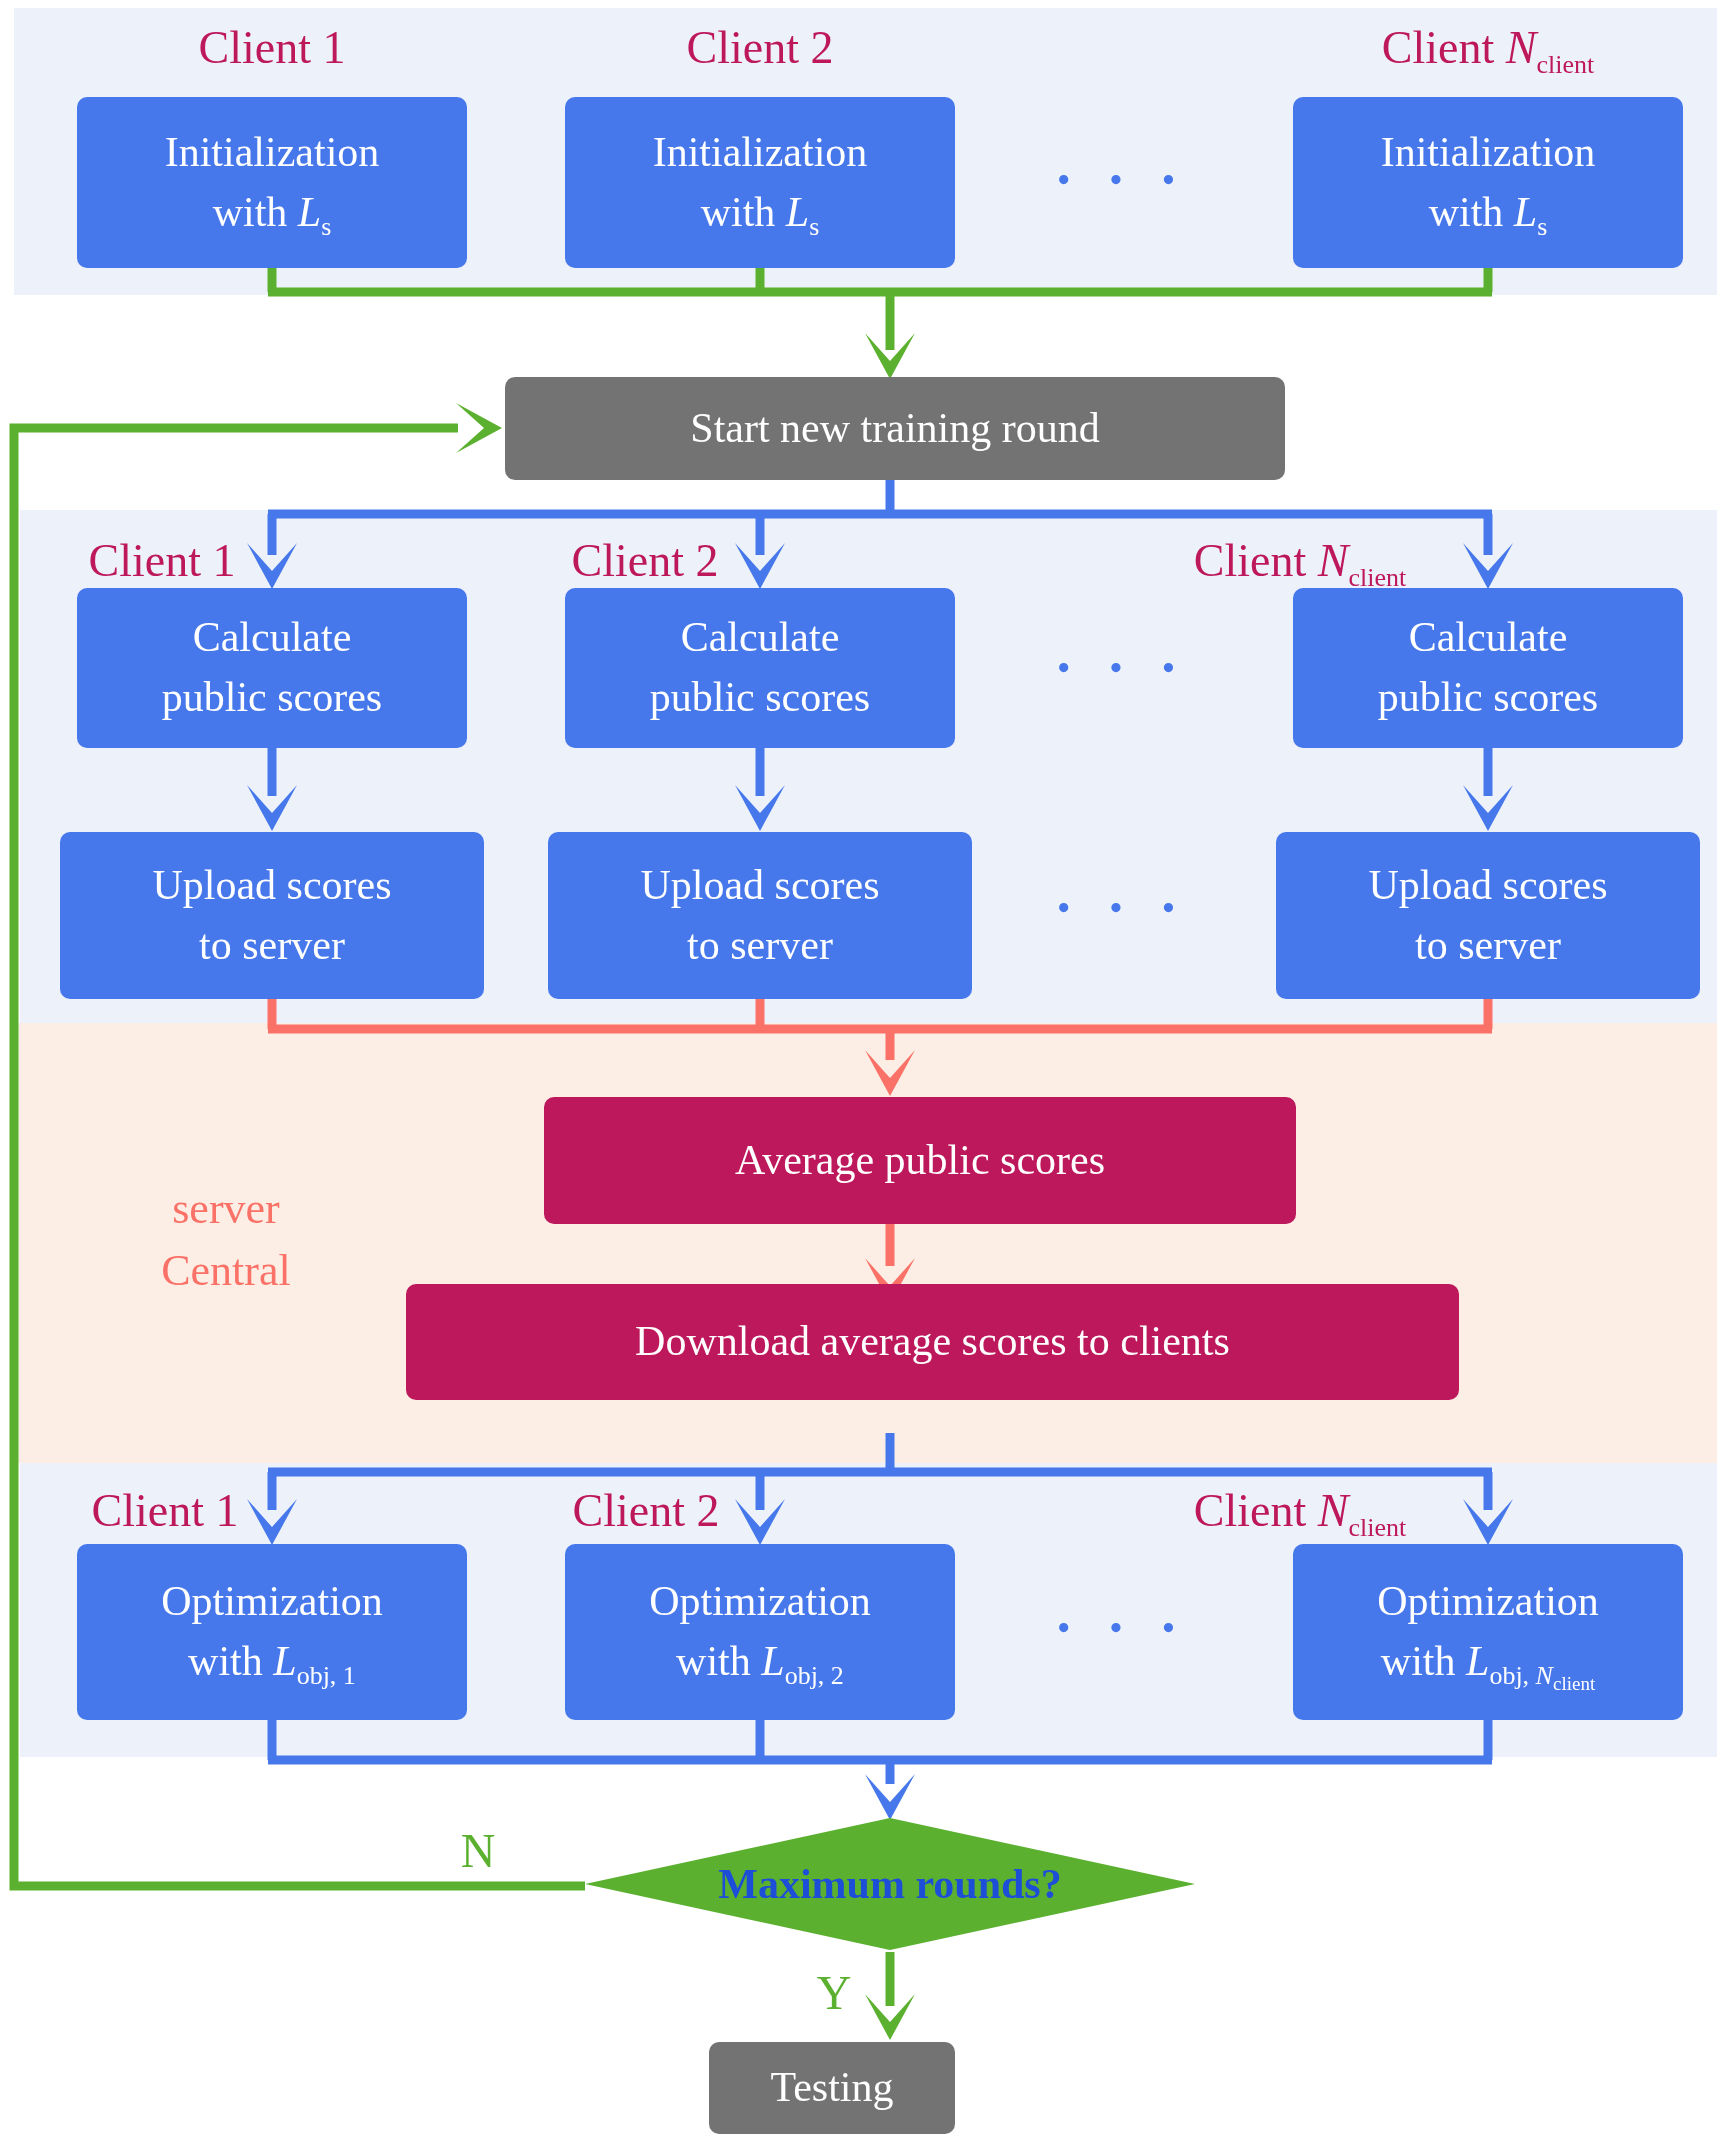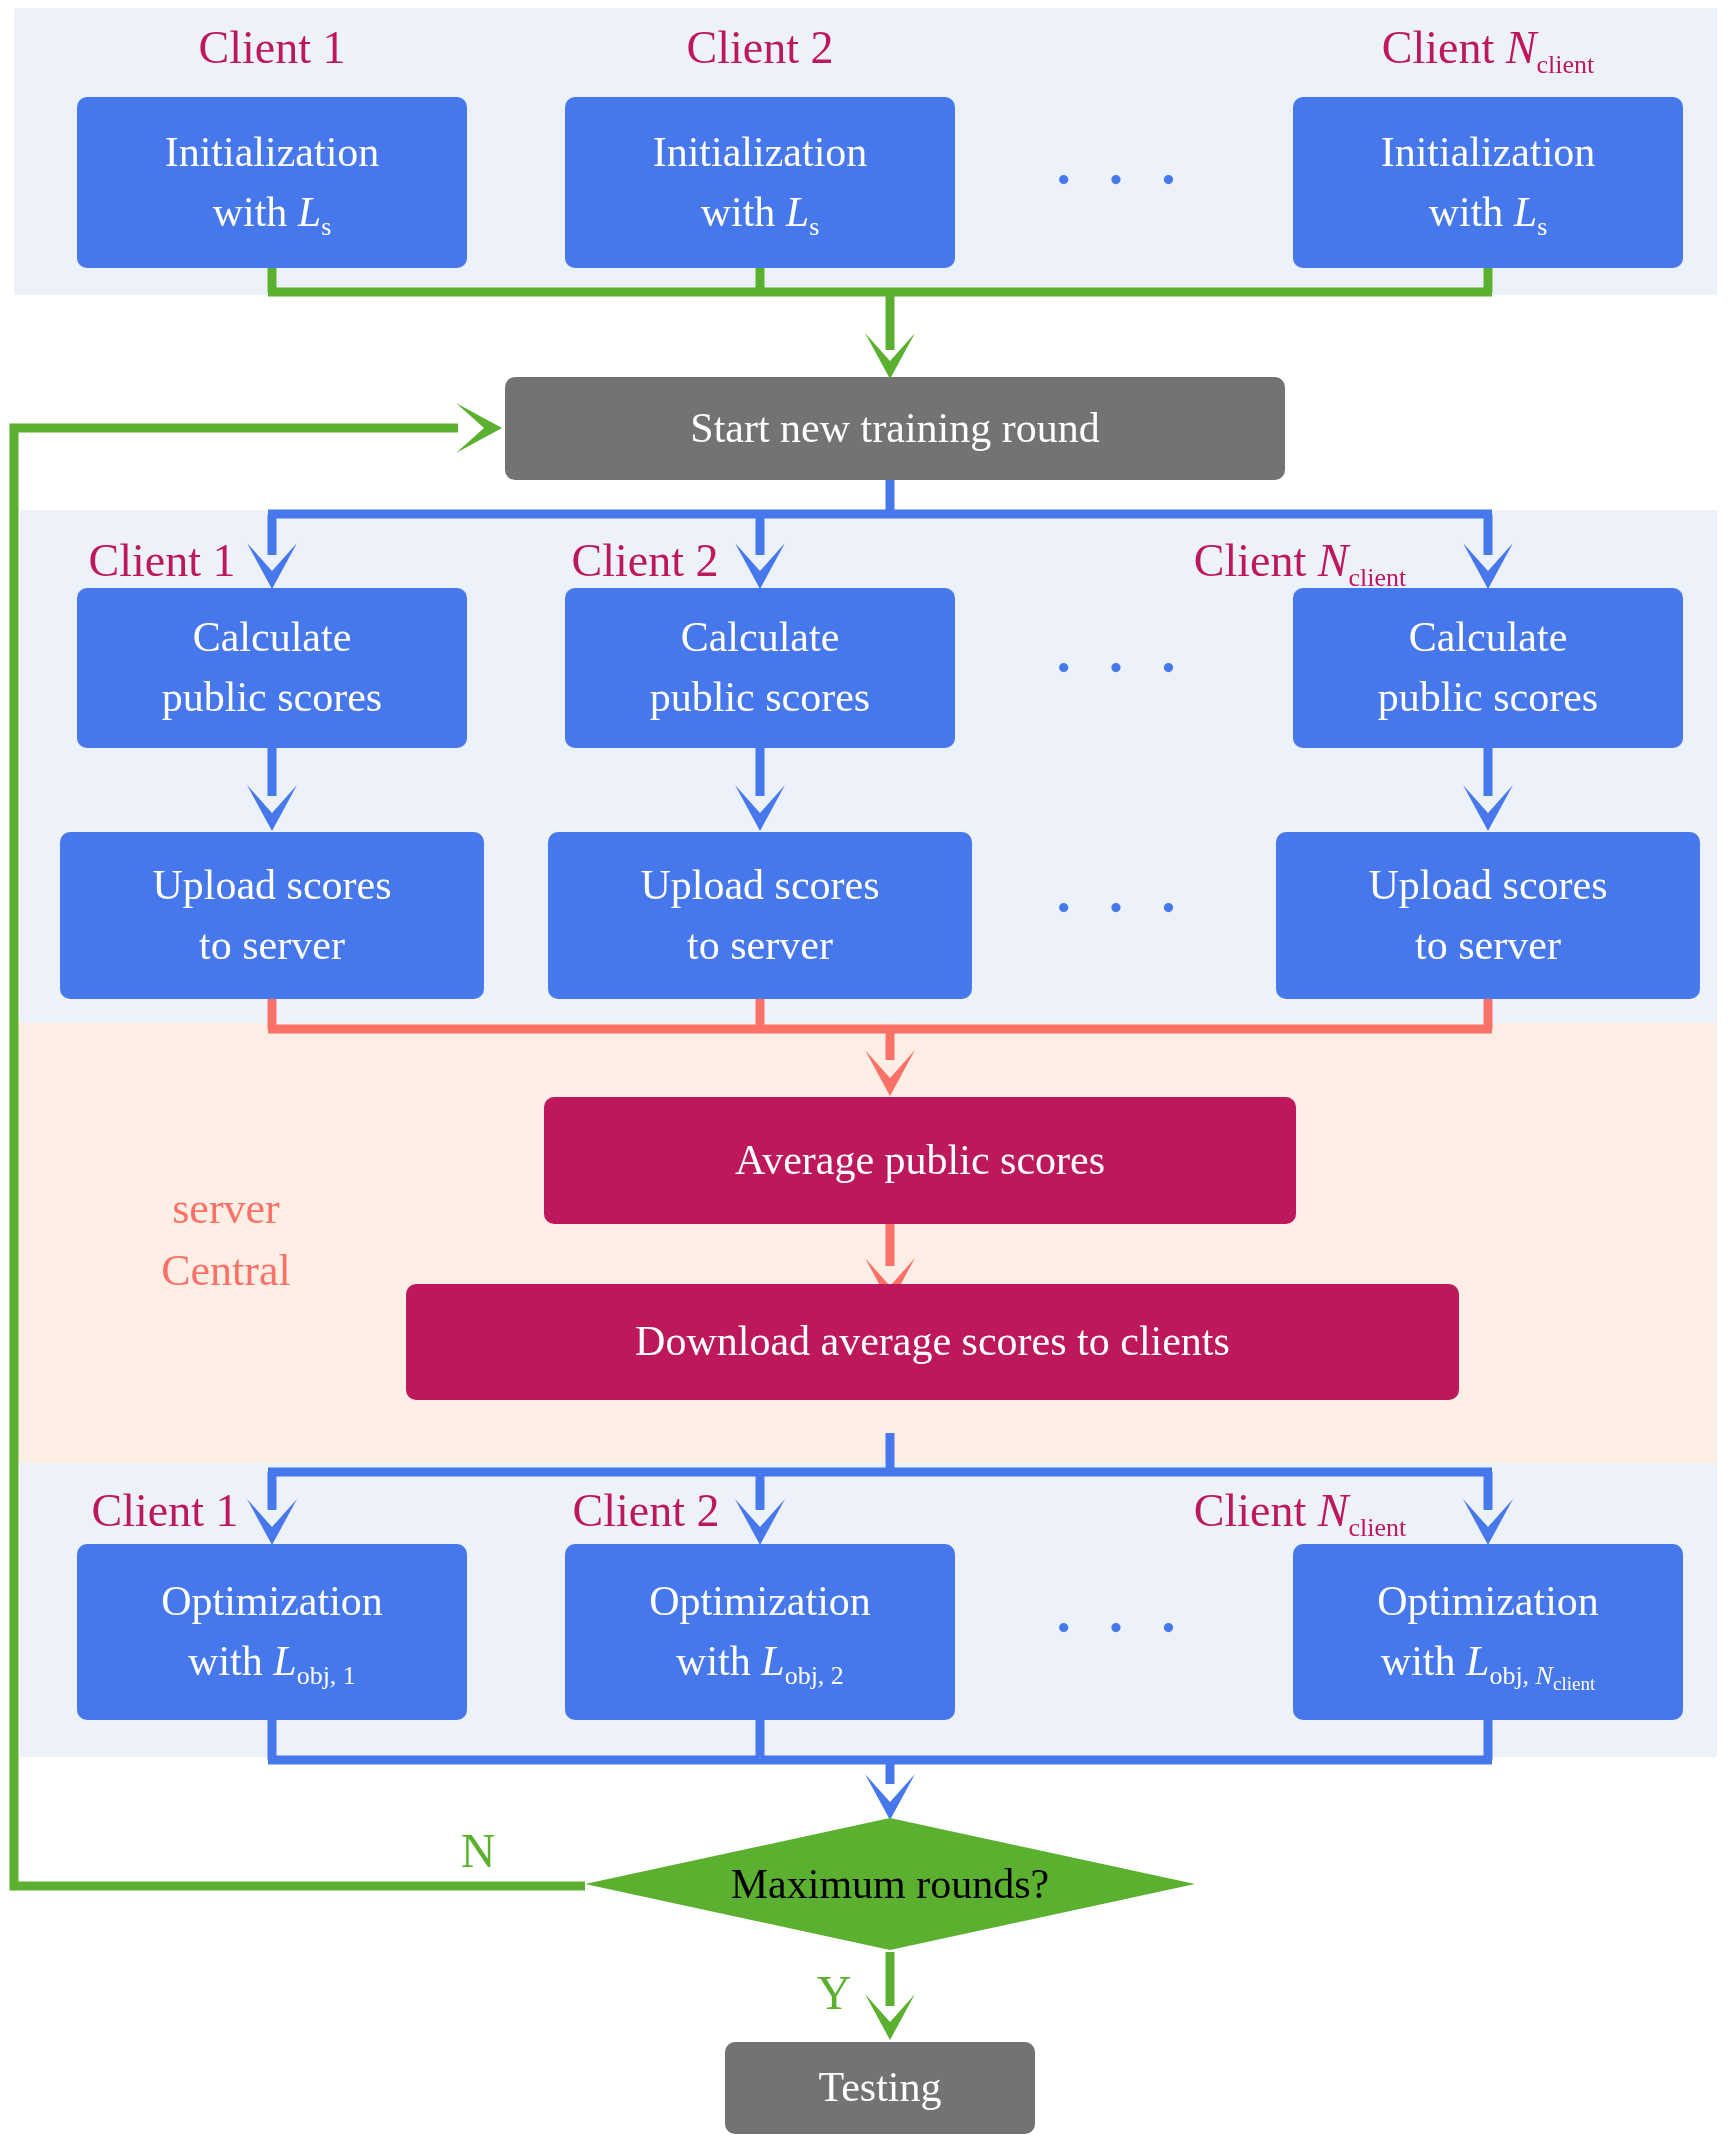--- a/index.html
+++ b/index.html
@@ -16,21 +16,21 @@
   .box.red{background:#be185d;margin-left:25px;}
   .clabel{position:absolute;z-index:3;transform:translate(-50%,-50%);color:#be185d;
           font-size:46px;white-space:nowrap;}
   .dots{position:absolute;z-index:3;transform:translate(-50%,-50%);color:#4678EC;
         font-size:34px;font-weight:bold;letter-spacing:16px;white-space:nowrap;}
   .server-label{position:absolute;z-index:3;color:#FA7168;font-size:44px;line-height:62px;
           text-align:center;}
   .branch-label{position:absolute;z-index:3;transform:translate(-50%,-50%);color:#5BB12F;
           font-size:48px;}
   .diamond-text{position:absolute;z-index:3;display:flex;align-items:center;justify-content:center;
-          color:#000000;font-size:42px;}
+          color:#1d4ed8;font-size:42px;font-weight:bold;}
   i.v{font-style:italic;}
   sub.s1{font-size:26px;line-height:0;}
   sub.s2{font-size:19px;line-height:0;}
 </style>
 </head>
 <body>
 
 <div id="canvas">
 
   <div class="panel blue" style="left:14px;top:8px;width:1703px;height:287px;"></div>
@@ -195,17 +195,17 @@
     <div><span>with </span><i class="v">L</i><sub class="s1"><span>obj, </span><i class="v">N</i><sub class="s2">client</sub></sub></div>
   </div>
   <div class="dots" style="left:1124px;top:1628px;">• • •</div>
 
   <div class="diamond-text" style="left:585px;top:1818px;width:610px;height:132px;">
     <span>Maximum rounds?</span>
   </div>
   <div class="branch-label" style="left:478px;top:1850px;">N</div>
   <div class="branch-label" style="left:834px;top:1992px;">Y</div>
 
-  <div class="box green" style="left:725px;top:2042px;width:310px;height:92px;">
+  <div class="box green" style="left:709px;top:2042px;width:246px;height:92px;">
     <div>Testing</div>
   </div>
 
 </div>
 
 </body></html>

